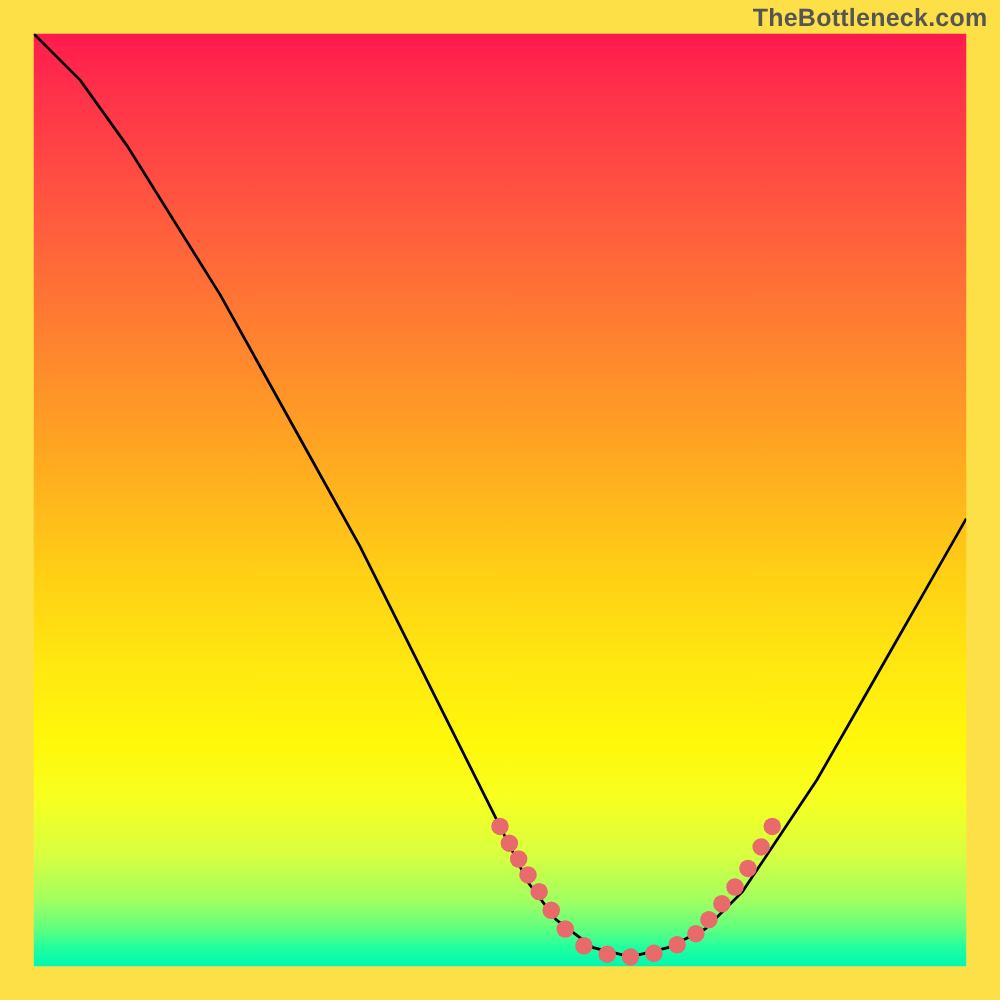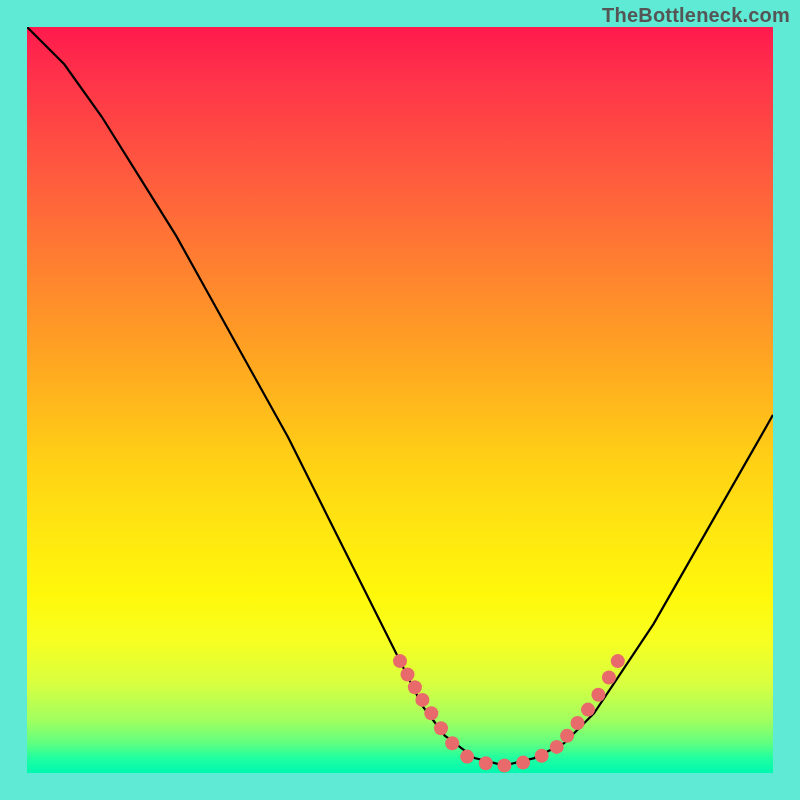--- a/index.html
+++ b/index.html
@@ -7,21 +7,21 @@
     padding: 0;
     width: 800px;
     height: 800px;
     background: #000;
     overflow: hidden;
   }
   .stage {
     position: relative;
     width: 800px;
     height: 800px;
-    background: #5eead4;
+    background: #fde047;
   }
   .plot-area {
     position: absolute;
     left: 27px;
     top: 27px;
     width: 746px;
     height: 746px;
     background: linear-gradient(
       to bottom,
       #ff1a4d 0%,

